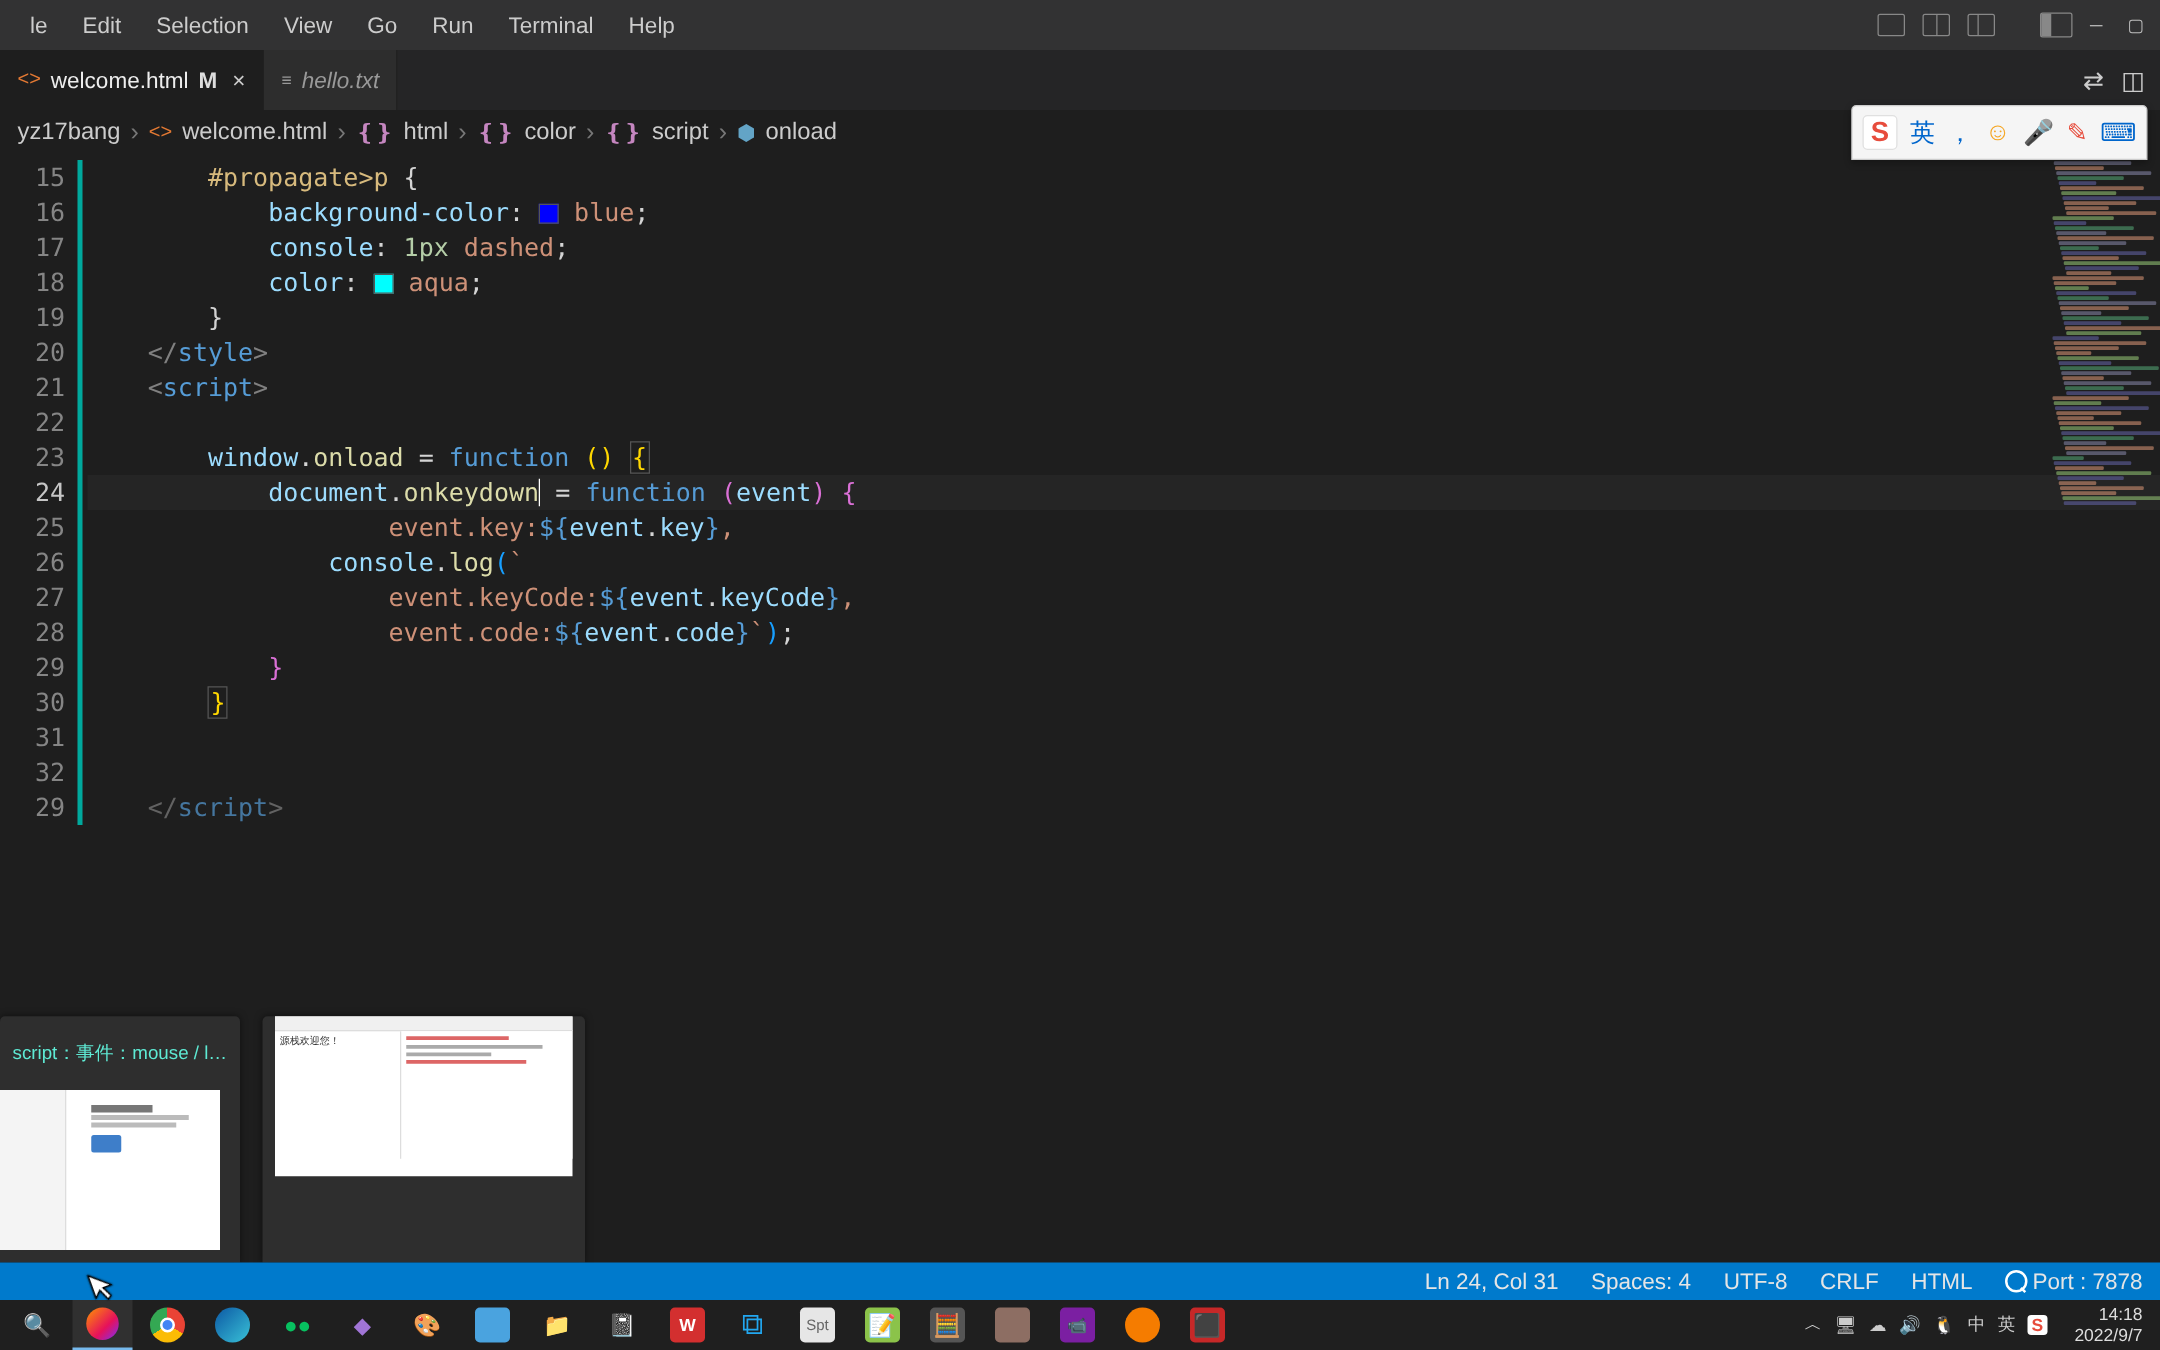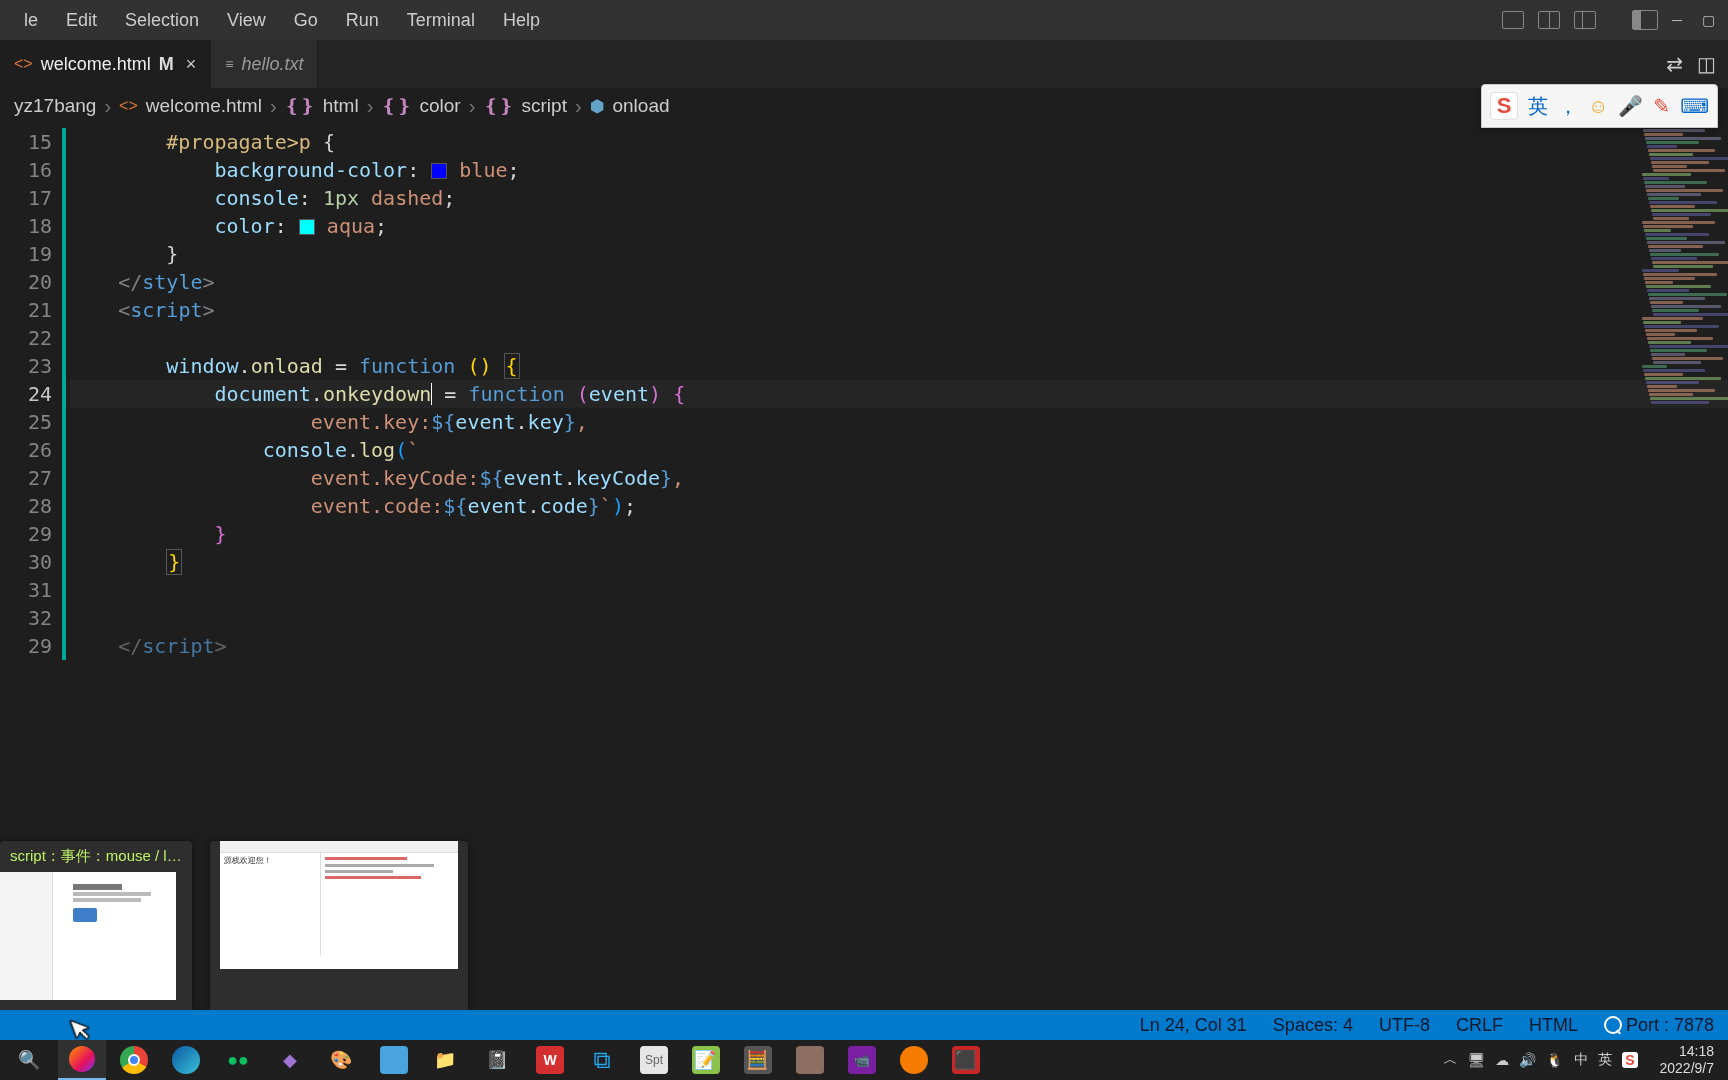--- a/index.html
+++ b/index.html
@@ -141,37 +141,37 @@
 .task-previews {
   position:absolute; left:0; bottom:70px;
   display:flex; gap:18px; padding:0 0 0 0;
 }
 .task-previews .preview {
   background:#2e2e2e; border-radius:4px 4px 0 0;
   overflow:hidden; box-shadow:0 0 6px rgba(0,0,0,0.5);
 }
 .preview .pv-title {
   display:flex; align-items:center; gap:6px;
-  padding:6px 10px; font-size:15px; color:#bef264;
+  padding:20px 10px; font-size:15px; color:#5eead4;
   width:100%; white-space:nowrap; overflow:hidden; text-overflow:ellipsis;
 }
 .preview .pv-body {
   background:#fff; width:176px; height:128px;
   margin:0 10px 10px 10px; position:relative;
 }
 .preview.w2 .pv-body { width:238px; height:128px; }
 .ff-icon { width:16px; height:16px; border-radius:50%;
   background:linear-gradient(135deg,#ff9500,#e6115b 60%,#7b2ff7);
   display:inline-block;
 }
 
 
 .status-bar {
   position:absolute; bottom:40px; left:0; right:0;
-  height:30px; background:#007acc; color:#0f172a;
+  height:30px; background:#007acc; color:#e5e5e5;
   display:flex; align-items:center; justify-content:flex-end;
   padding:0 14px; gap:26px; font-size:18px;
 }
 .status-bar .radio { width:18px; height:18px; border:2px solid #fff; border-radius:50%; display:inline-block; vertical-align:-3px; margin-right:4px; position:relative;}
 .status-bar .radio::before { content:""; width:5px; height:2px; background:#fff; position:absolute; right:-1px; top:13px; transform:rotate(45deg);}
 .status-bar .radio::after { content:""; width:8px; height:8px; border:2px solid transparent; position:absolute;}
 
 
 
 .win-taskbar {

